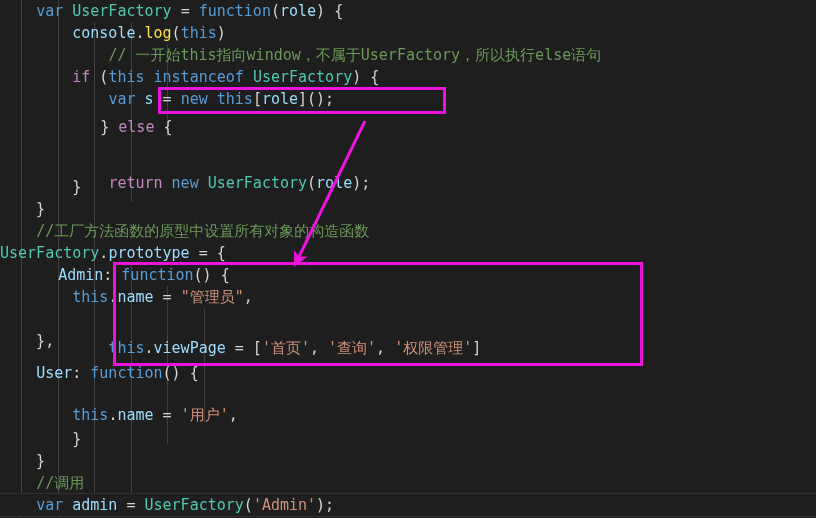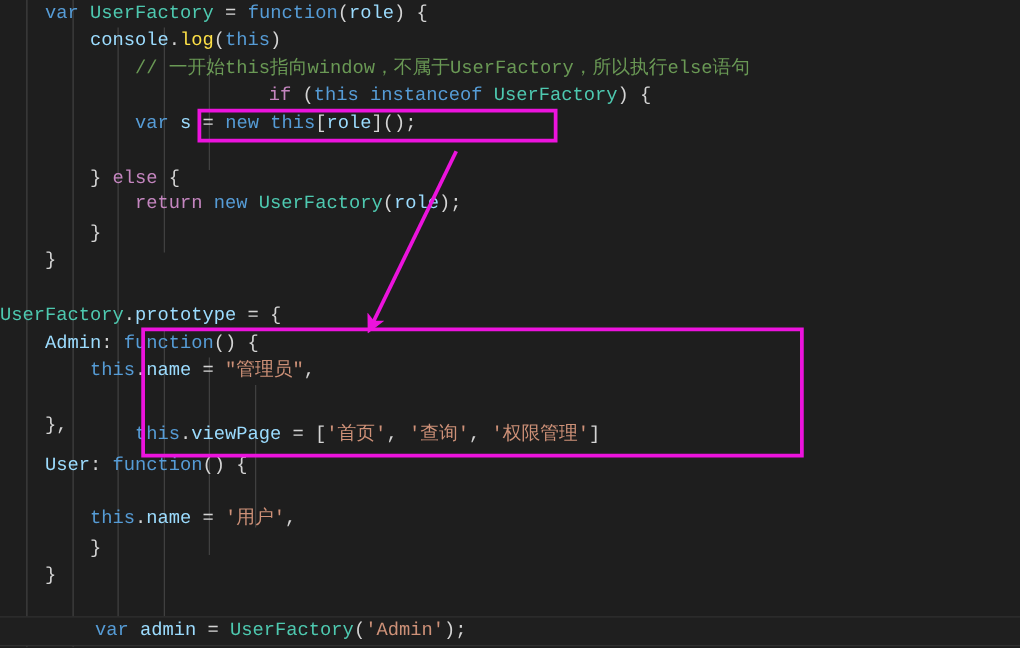--- a/index.html
+++ b/index.html
@@ -38,21 +38,20 @@
     z-index: 3;
   }
   .line {
     position: absolute;
     left: 0;
     width: 664px;
     height: 22px;
     line-height: 22px;
     white-space: pre;
     color: #d4d4d4;
-    font-family: Liberation Mono, monospace;
   }
 
   
   .current-line {
     position: absolute;
     left: 0;
     width: 816px;
     height: 22px;
     background: #1f1f1f;
     border-top: 1px solid #303030;
@@ -101,36 +100,38 @@
       <div class="guide" style="left: 167px; top: 286px; height: 158px;"></div>
       <div class="guide" style="left: 204px; top: 308px; height: 114px;"></div>
     </div>
 
   <div class="current-line" id="current-line" style="top: 493px; height: 24px;"></div>
 
   <div class="code-layer" id="code-layer">
       <div class="line" style="top: 0px;"><span class="pn">    </span><span class="kw">var</span><span class="pn"> </span><span class="type">UserFactory</span><span class="pn"> </span><span class="pn">=</span><span class="pn"> </span><span class="kw">function</span><span class="pn">(</span><span class="var">role</span><span class="pn">) {</span></div>
       <div class="line" style="top: 22px;"><span class="pn">        </span><span class="var">console</span><span class="pn">.</span><span class="fn">log</span><span class="pn">(</span><span class="kw">this</span><span class="pn">)</span></div>
       <div class="line" style="top: 44px;"><span class="pn">            </span><span class="cmt">// 一开始this指向window，不属于UserFactory，所以执行else语句</span></div>
-      <div class="line" style="top: 66px; text-align: center;"><span class="pn">        </span><span class="ctrl">if</span><span class="pn"> (</span><span class="kw">this</span><span class="pn"> </span><span class="kw">instanceof</span><span class="pn"> </span><span class="type">UserFactory</span><span class="pn">) {</span></div>
+      <div class="line" style="top: 66px;"><span class="pn">        </span><span class="ctrl">if</span><span class="pn"> (</span><span class="kw">this</span><span class="pn"> </span><span class="kw">instanceof</span><span class="pn"> </span><span class="type">UserFactory</span><span class="pn">) {</span></div>
       <div class="line" style="top: 88px;"><span class="pn">            </span><span class="kw">var</span><span class="pn"> </span><span class="var">s</span><span class="pn"> </span><span class="pn">=</span><span class="pn"> </span><span class="kw">new</span><span class="pn"> </span><span class="kw">this</span><span class="pn">[</span><span class="var">role</span><span class="pn">]();</span></div>
-      <div class="line" style="top: 132px;"><span class="pn">        } </span><span class="ctrl">else</span><span class="pn"> {</span></div>
-      <div class="line" style="top: 152px;"><span class="pn">            </span><span class="ctrl">return</span><span class="pn"> </span><span class="kw">new</span><span class="pn"> </span><span class="type">UserFactory</span><span class="pn">(</span><span class="var">role</span><span class="pn">);</span></div>
+      <div class="line" style="top: 116px; padding-left: 28px;"><span class="pn">        } </span><span class="ctrl">else</span><span class="pn"> {</span></div>
+      <div class="line" style="top: 172px;"><span class="pn">            </span><span class="ctrl">return</span><span class="pn"> </span><span class="kw">new</span><span class="pn"> </span><span class="type">UserFactory</span><span class="pn">(</span><span class="var">role</span><span class="pn">);</span></div>
       <div class="line" style="top: 176px;"><span class="pn">        }</span></div>
       <div class="line" style="top: 198px;"><span class="pn">    }</span></div>
+      <div class="line" style="top: 220px;"><span class="pn">    </span><span class="cmt">//工厂方法函数的原型中设置所有对象的构造函数</span></div>
       <div class="line" style="top: 242px;"><span class="type">UserFactory</span><span class="pn">.</span><span class="var">prototype</span><span class="pn"> = {</span></div>
-      <div class="line" style="top: 264px;"><span class="pn">    </span><span class="var">Admin</span><span class="pn">: </span><span class="kw">function</span><span class="pn">() {</span></div>
+      <div class="line" style="top: 264px; padding-left: 22px;"><span class="pn">    </span><span class="var">Admin</span><span class="pn">: </span><span class="kw">function</span><span class="pn">() {</span></div>
       <div class="line" style="top: 286px;"><span class="pn">        </span><span class="kw">this</span><span class="pn">.</span><span class="var">name</span><span class="pn"> = </span><span class="str">"管理员"</span><span class="pn">,</span></div>
       <div class="line" style="top: 308px; margin-top: 29px;"><span class="pn">            </span><span class="kw">this</span><span class="pn">.</span><span class="var">viewPage</span><span class="pn"> = [</span><span class="str">'首页'</span><span class="pn">, </span><span class="str">'查询'</span><span class="pn">, </span><span class="str">'权限管理'</span><span class="pn">]</span></div>
       <div class="line" style="top: 330px;"><span class="pn">    },</span></div>
       <div class="line" style="top: 362px;"><span class="pn">    </span><span class="var">User</span><span class="pn">: </span><span class="kw">function</span><span class="pn">() {</span></div>
       <div class="line" style="top: 384px; margin-top: 20px;"><span class="pn">        </span><span class="kw">this</span><span class="pn">.</span><span class="var">name</span><span class="pn"> = </span><span class="str">'用户'</span><span class="pn">,</span></div>
       <div class="line" style="top: 428px;"><span class="pn">        }</span></div>
       <div class="line" style="top: 450px;"><span class="pn">    }</span></div>
-      <div class="line" style="top: 494px; padding-left: 40px;"><span class="pn">    </span><span class="kw">var</span><span class="pn"> </span><span class="var">admin</span><span class="pn"> = </span><span class="type">UserFactory</span><span class="pn">(</span><span class="str">'Admin'</span><span class="pn">);</span></div>
+      <div class="line" style="top: 472px;"><span class="pn">    </span><span class="cmt">//调用</span></div>
+      <div class="line" style="top: 494px;"><span class="pn">    </span><span class="kw">var</span><span class="pn"> </span><span class="var">admin</span><span class="pn"> = </span><span class="type">UserFactory</span><span class="pn">(</span><span class="str">'Admin'</span><span class="pn">);</span></div>
     </div>
 
   <div id="anno-layer">
       <div class="anno-box" style="left: 158px; top: 87px; width: 288px; height: 27px; border-color: rgb(236, 19, 221);"></div>
       <div class="anno-box" style="left: 113px; top: 262px; width: 530px; height: 104px; border-color: rgb(236, 19, 221);"></div>
       <svg class="anno-arrow" width="816" height="518" style="left: 0px; top: 0px;">
         <defs>
           <marker id="arrowhead" markerWidth="5" markerHeight="5" refX="3.6" refY="2.5" orient="auto" markerUnits="strokeWidth">
             <path d="M0,0 L5,2.5 L0,5 L1.2,2.5 Z" fill="#ec13dd"></path>
           </marker>

